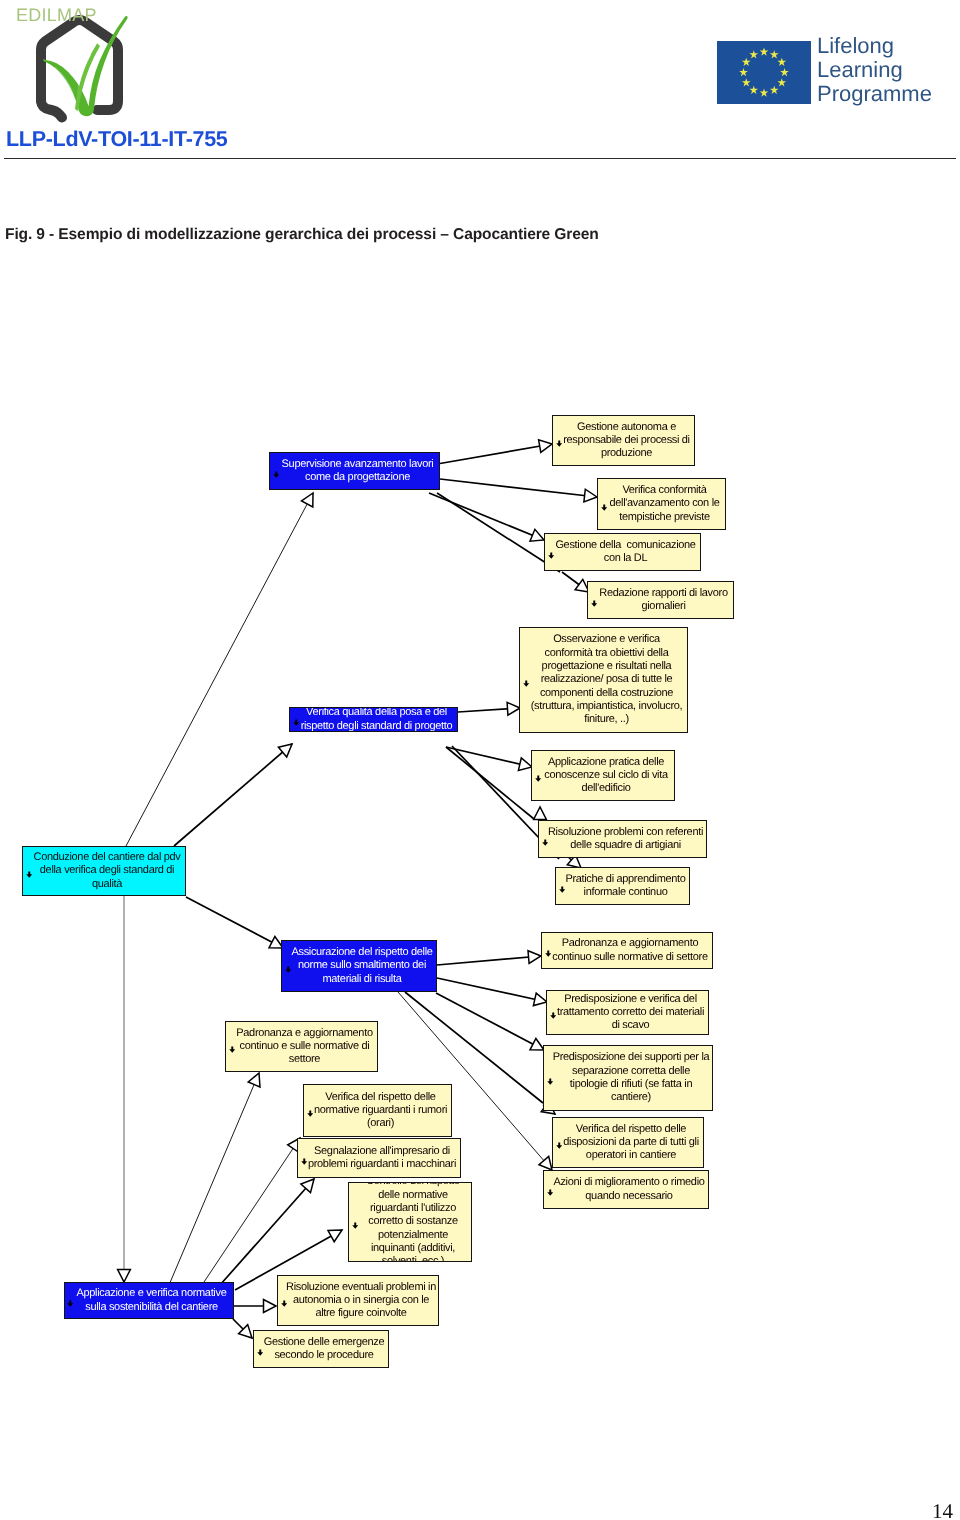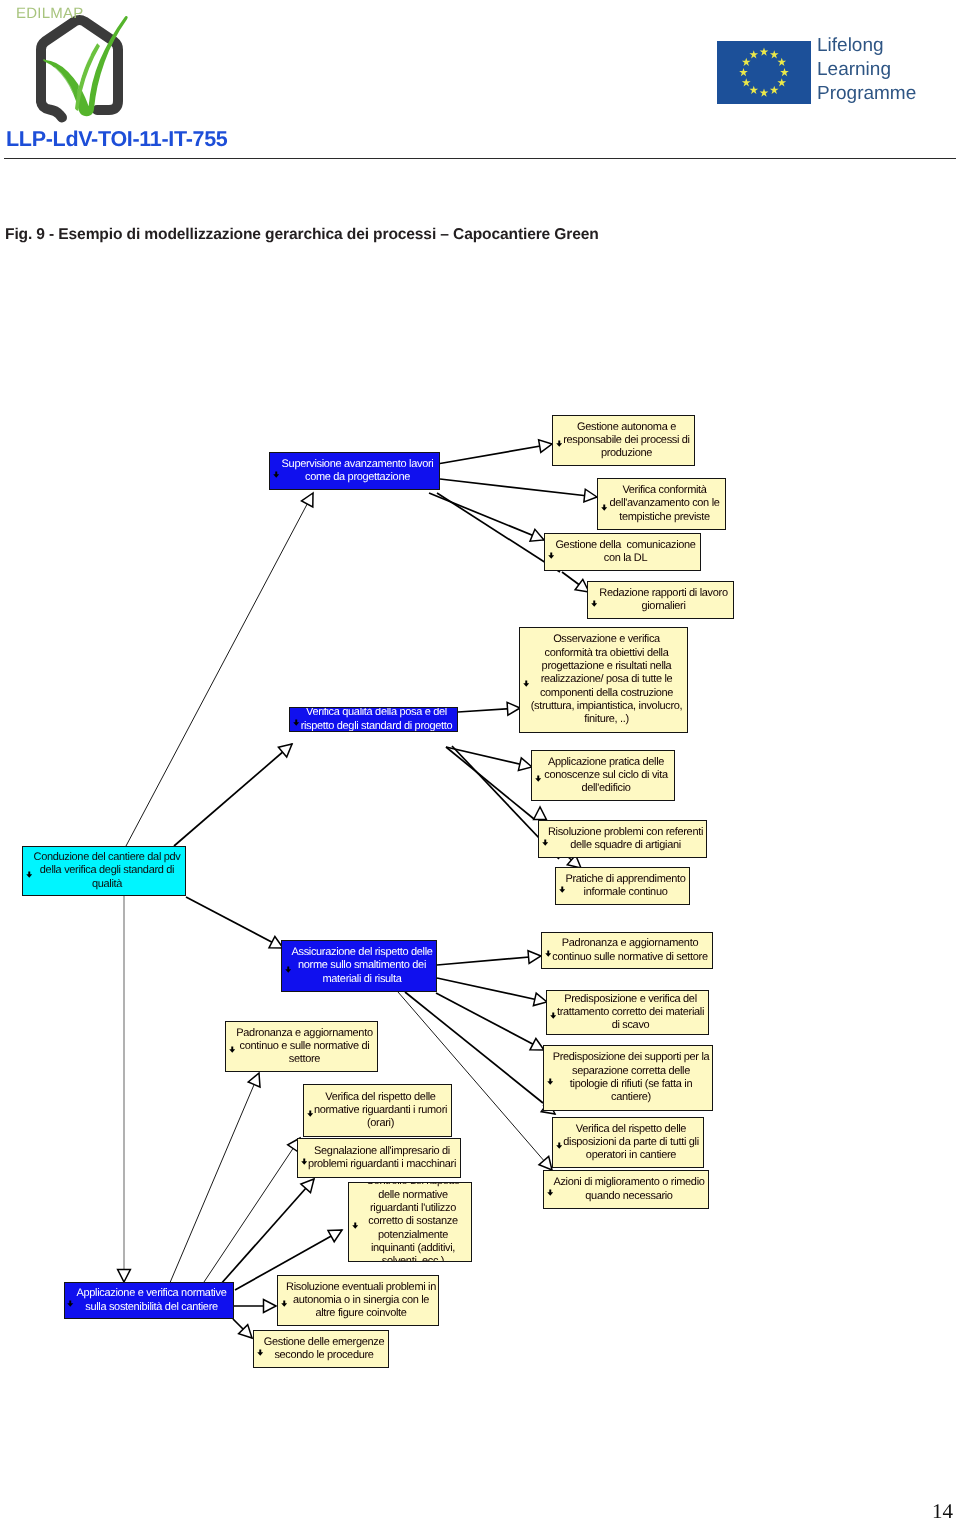--- a/index.html
+++ b/index.html
@@ -3,24 +3,24 @@
 <meta charset="utf-8">
 <style>
   html,body{margin:0;padding:0;background:#fff;-webkit-font-smoothing:antialiased;
        text-rendering:geometricPrecision;}
   body{width:960px;height:1520px;position:relative;overflow:hidden;
        font-family:"Liberation Sans",sans-serif;color:#000;}
   #page{position:absolute;left:0;top:0;width:960px;height:1520px;background:#fff;}
 
   
   #edilmap-logo{position:absolute;left:0px;top:0px;width:150px;height:126px;}
-  #edilmap-word{position:absolute;left:16px;top:5px;font-size:15px;letter-spacing:0.25px;
+  #edilmap-word{position:absolute;left:16px;top:5px;font-size:18px;letter-spacing:0.25px;
       color:#a8c47e;font-family:"Liberation Sans",sans-serif;}
   #eu-logo{position:absolute;left:717px;top:41px;width:240px;height:70px;}
-  #eu-text{position:absolute;left:100px;top:-7px;color:#2e5584;font-size:19px;line-height:24.2px;
+  #eu-text{position:absolute;left:100px;top:-7px;color:#2e5584;font-size:22px;line-height:24.2px;
       font-family:"Liberation Sans",sans-serif;white-space:nowrap;}
   #project-code{position:absolute;left:6px;top:127px;font-size:21.5px;font-weight:bold;color:#1d4ed8;
       letter-spacing:-0.3px;font-family:"Liberation Sans",sans-serif;}
   #hrule{position:absolute;left:4px;top:158px;width:952px;height:1.4px;background:#2b2b2b;}
 
   
   #caption{position:absolute;left:5px;top:226px;font-size:15.6px;font-weight:bold;color:#231f20;
       font-family:"Liberation Sans",sans-serif;letter-spacing:-0.14px;white-space:nowrap;}
 
   

